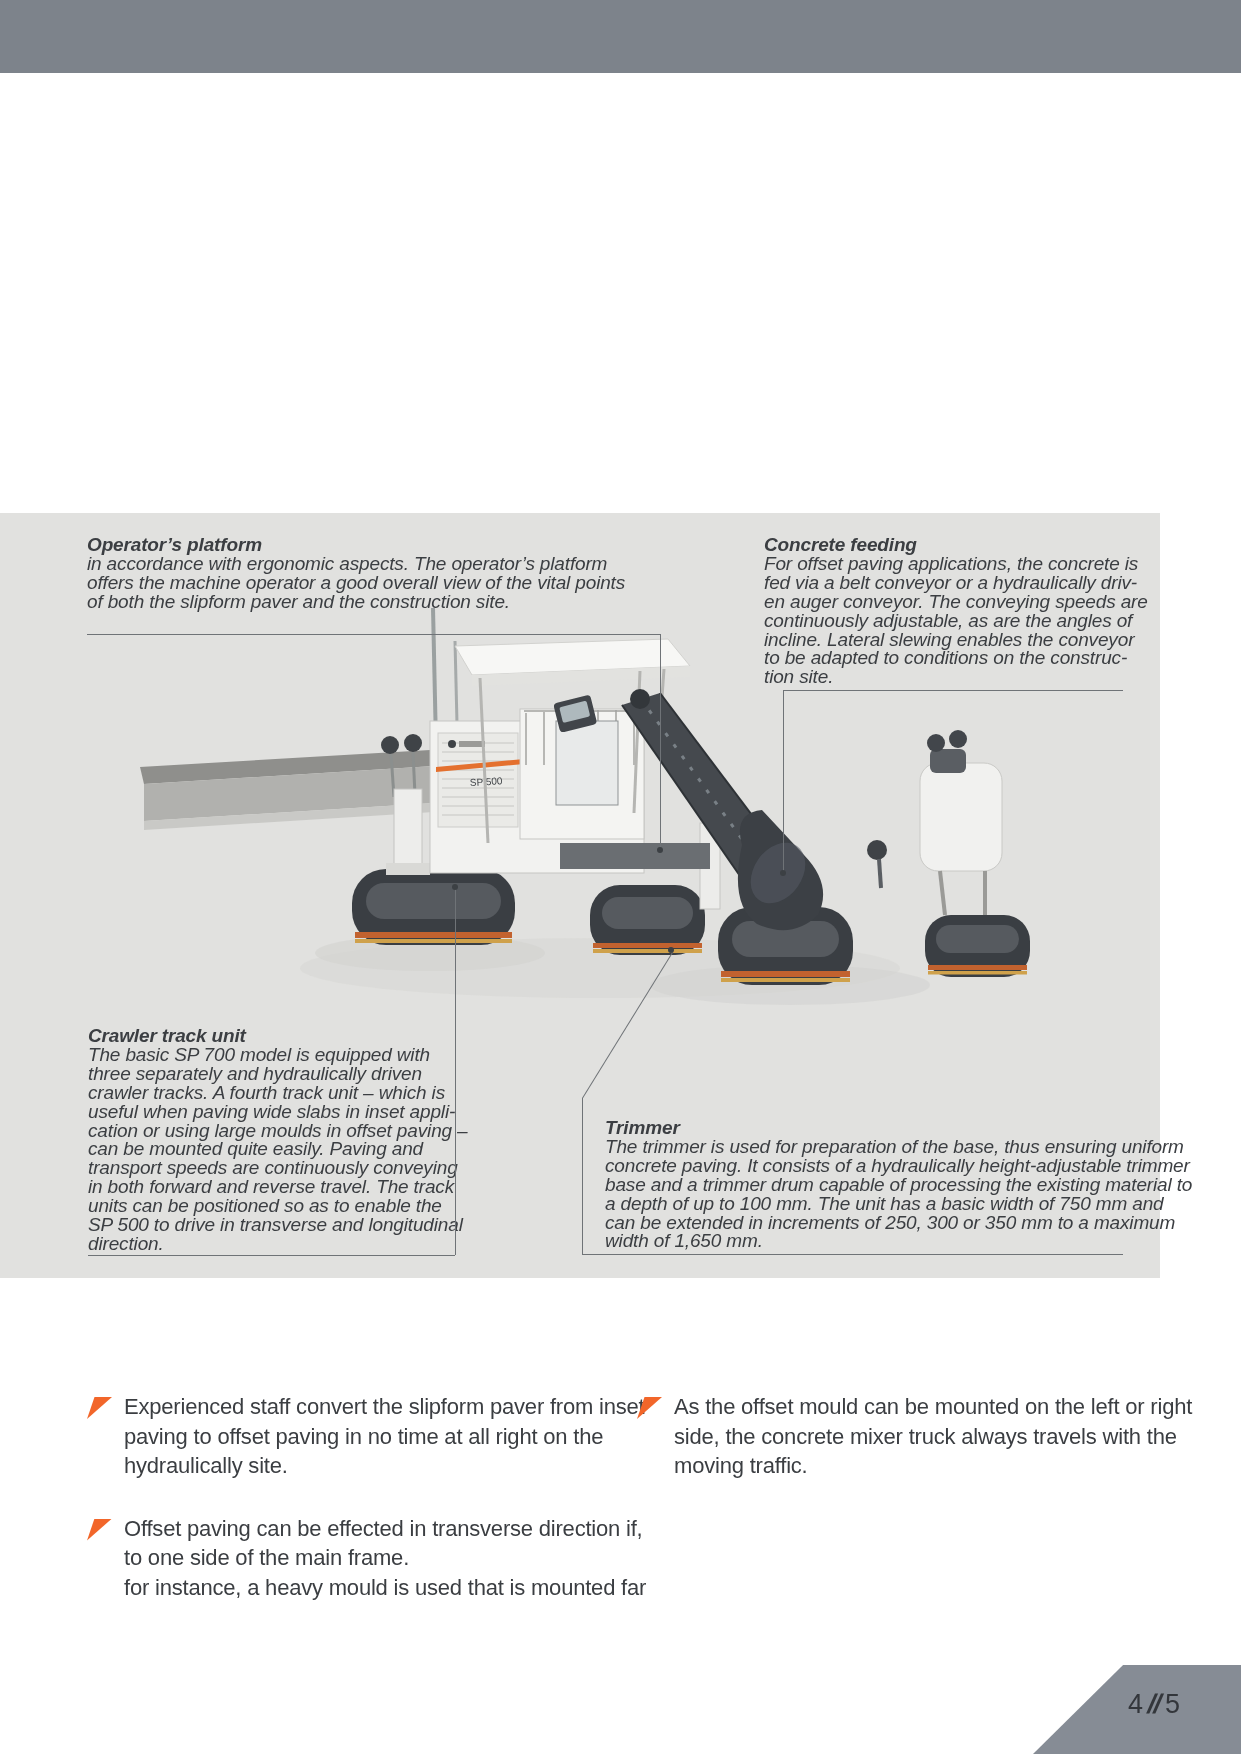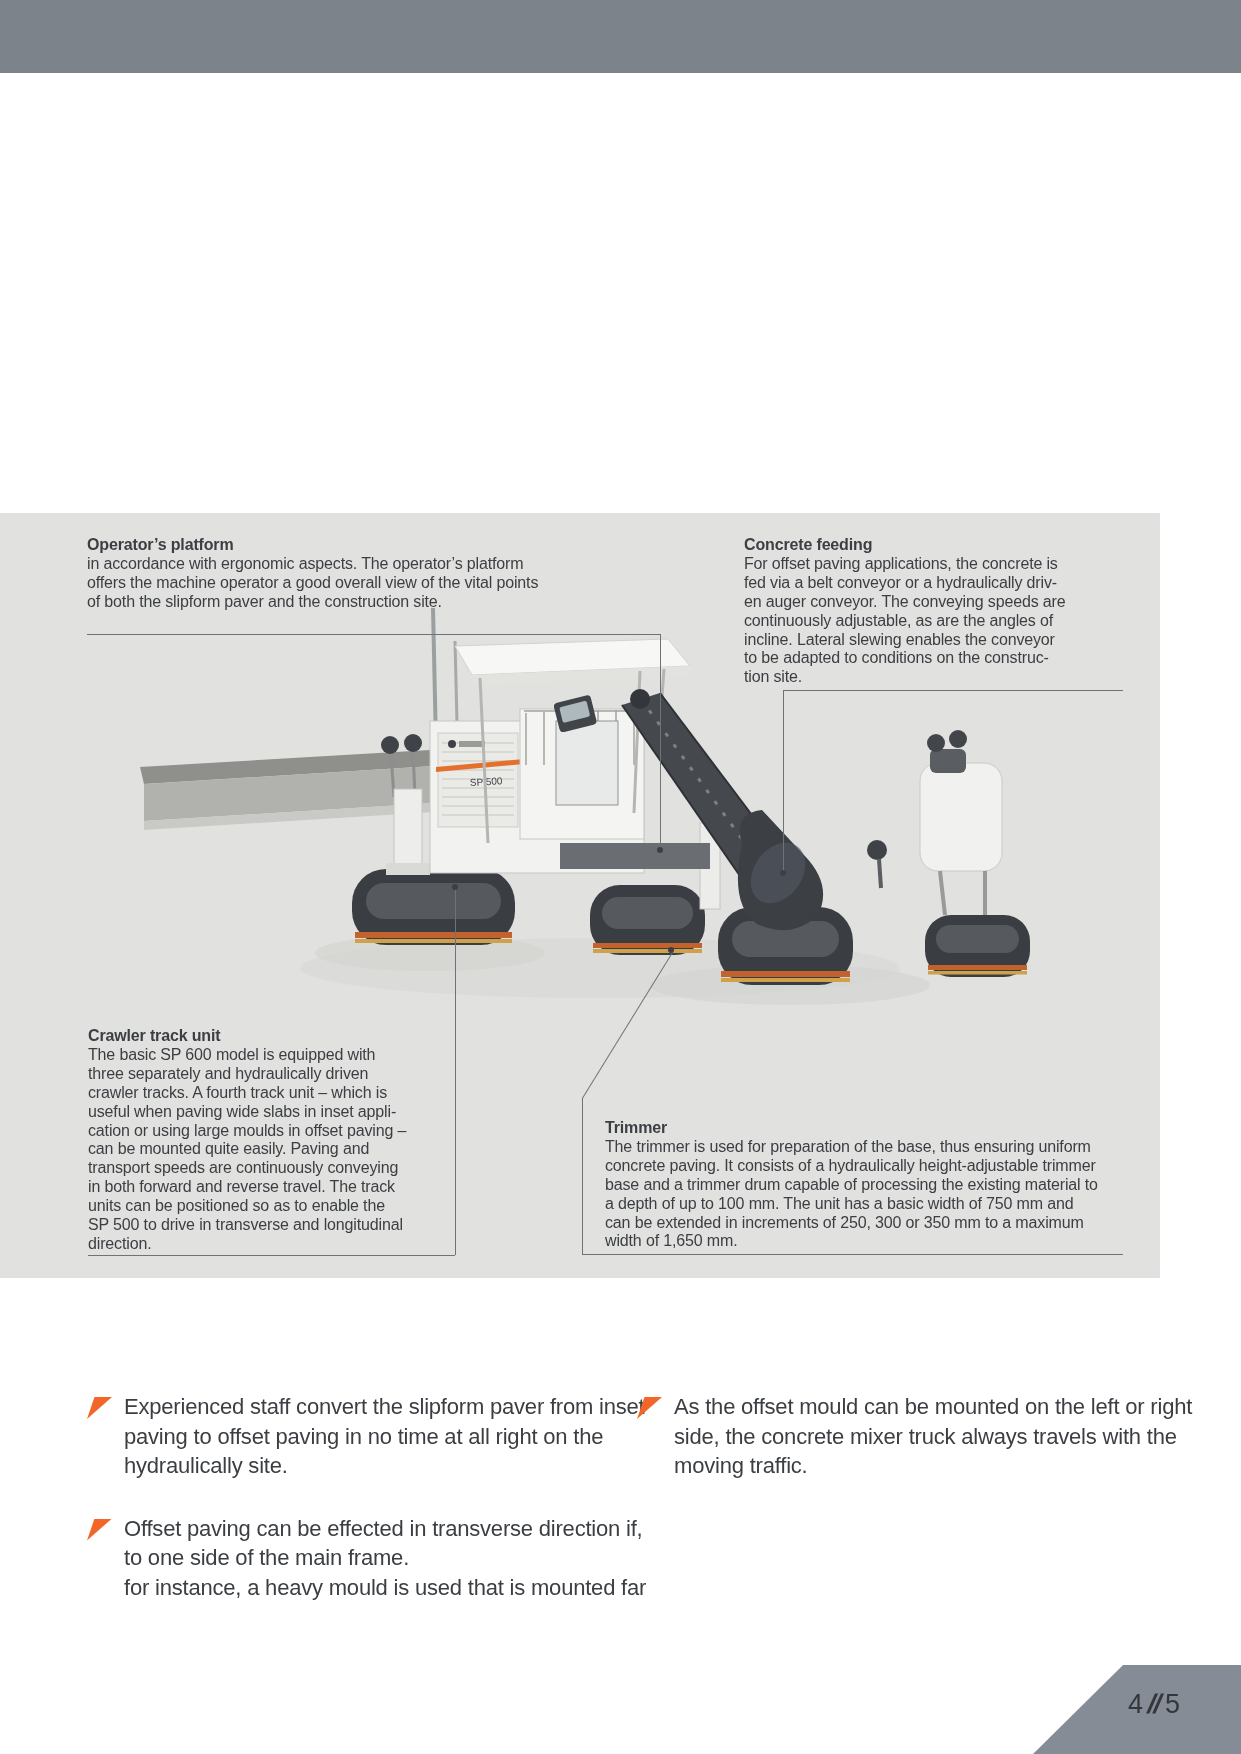--- a/index.html
+++ b/index.html
@@ -5,21 +5,21 @@
   html,body { margin:0; padding:0; background:#ffffff; }
   #page {
     position:relative; width:1241px; height:1754px; overflow:hidden;
     background:#ffffff;
     font-family:"Liberation Sans","DejaVu Sans",sans-serif;
     color:#3b3e42;
   }
   .topbar { position:absolute; left:0; top:0; width:1241px; height:73px; background:#7d838b; }
   .panel  { position:absolute; left:0; top:513px; width:1160px; height:765px; background:#e1e1df; }
 
-  .callout { position:absolute; font-size:16px; line-height:18.9px; letter-spacing:-0.15px; }
+  .callout { position:absolute; font-size:19px; line-height:18.9px; letter-spacing:-0.15px;font-style:italic; }
   .callout .title { font-weight:bold; white-space:nowrap; }
   .callout .lines div { white-space:nowrap; }
 
   .leader-h { position:absolute; height:0; border-top:1.3px solid #6f7377; }
   .leader-v { position:absolute; width:0; border-left:1.3px solid #6f7377; }
   .leader-d { position:absolute; height:0; border-top:1.3px solid #6f7377; transform-origin:0 0; }
   .leader-dot { position:absolute; width:6px; height:6px; border-radius:50%; background:#3c4044; }
 
   .trimmer-box {
     position:absolute; left:582px; top:1098px; width:541px; height:157px;
@@ -164,40 +164,40 @@
     <div class="lines">
         <div>in accordance with ergonomic aspects. The operator’s platform</div>
         <div>offers the machine operator a good overall view of the vital points</div>
         <div>of both the slipform paver and the construction site.</div>
       </div>
   </div>
   <div class="leader-h" style="left:87px; top:634px; width:573px;"></div>
   <div class="leader-v" style="left:660px; top:634px; height:216px;"></div>
   <div class="leader-dot" style="left:657px; top:847px;"></div>
 
-  <div class="callout" style="left:744px; top:536px; width:370px;">
+  <div class="callout" style="left:764px; top:536px; width:370px;">
     <div class="title">Concrete feeding</div>
     <div class="lines">
         <div>For offset paving applications, the concrete is</div>
         <div>fed via a belt conveyor or a hydraulically driv-</div>
         <div>en auger conveyor. The conveying speeds are</div>
         <div>continuously adjustable, as are the angles of</div>
         <div>incline. Lateral slewing enables the conveyor</div>
         <div>to be adapted to conditions on the construc-</div>
         <div>tion site.</div>
       </div>
   </div>
   <div class="leader-h" style="left:783px; top:690px; width:340px;"></div>
   <div class="leader-v" style="left:783px; top:690px; height:183px;"></div>
   <div class="leader-dot" style="left:780px; top:870px;"></div>
 
   <div class="callout" style="left:88px; top:1027px; width:360px;">
     <div class="title">Crawler track unit</div>
     <div class="lines">
-        <div>The basic SP 600 model is equipped with</div>
+        <div>The basic SP 700 model is equipped with</div>
         <div>three separately and hydraulically driven</div>
         <div>crawler tracks. A fourth track unit – which is</div>
         <div>useful when paving wide slabs in inset appli-</div>
         <div>cation or using large moulds in offset paving –</div>
         <div>can be mounted quite easily. Paving and</div>
         <div>transport speeds are continuously conveying</div>
         <div>in both forward and reverse travel. The track</div>
         <div>units can be positioned so as to enable the</div>
         <div>SP 500 to drive in transverse and longitudinal</div>
         <div>direction.</div>

